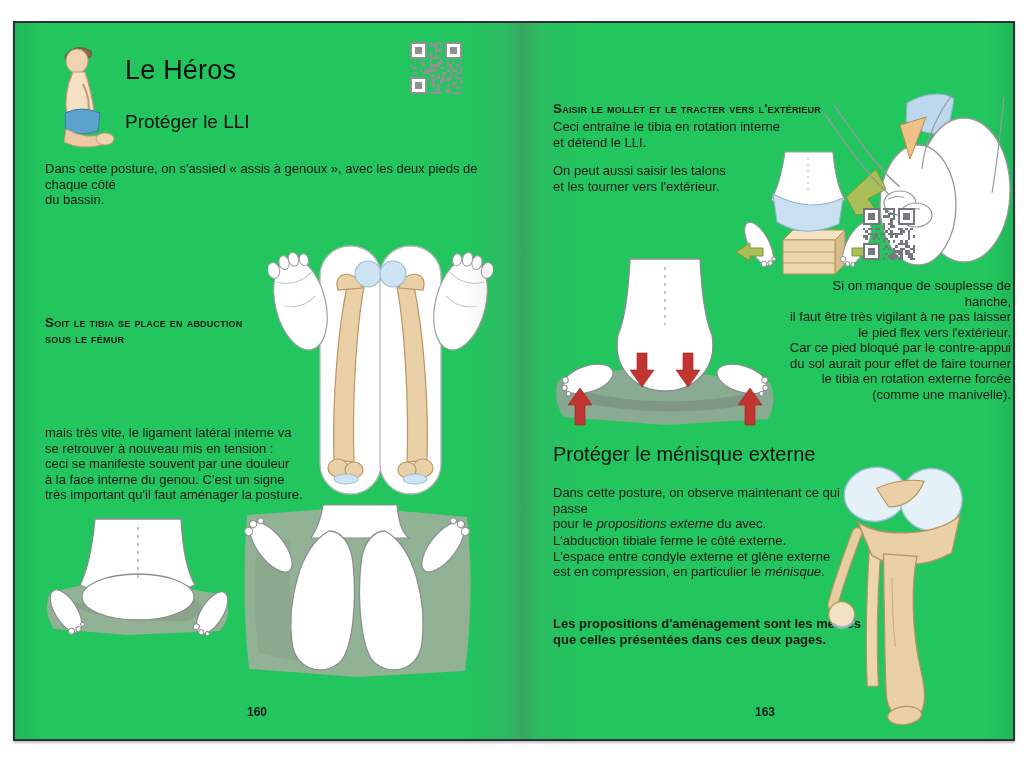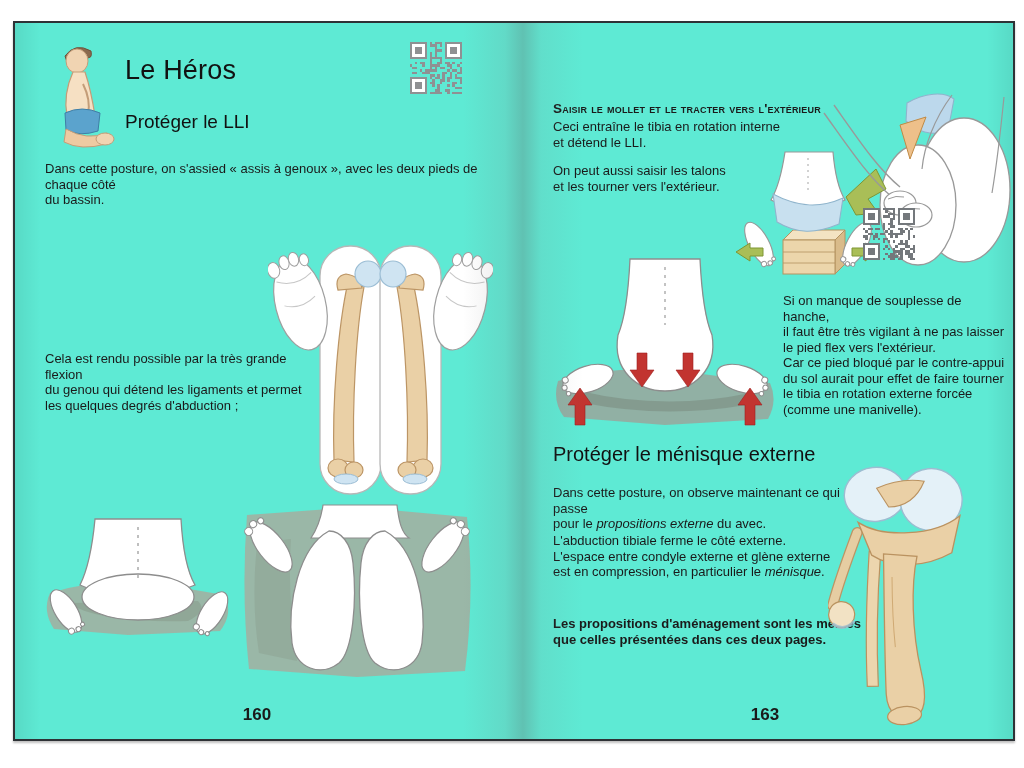--- a/index.html
+++ b/index.html
@@ -1,24 +1,24 @@
 <!DOCTYPE html>
 <html><head>
 <meta charset="utf-8">
 <style>
   html,body{margin:0;padding:0;background:#ffffff;}
   body{width:1024px;height:768px;position:relative;font-family:"Liberation Sans",sans-serif;color:#1a1a1a;overflow:hidden;}
-  .spread{position:absolute;left:13px;top:21px;width:998px;height:716px;border:2px solid #2e3236;background:#5eead4;box-shadow:0 2px 2px rgba(0,0,0,.25);text-decoration:underline;}
+  .spread{position:absolute;left:13px;top:21px;width:998px;height:716px;border:2px solid #2e3236;background:#22c55e;box-shadow:0 2px 2px rgba(0,0,0,.25);text-decoration:underline;}
   .abs{position:absolute;}
   .txt{white-space:pre-line;font-size:13px;line-height:15.5px;margin:0;}
   .sc-head{font-variant:small-caps;font-weight:bold;font-size:13.5px;line-height:16px;letter-spacing:.2px;white-space:pre-line;margin:0;}
   .title{font-size:27px;letter-spacing:.2px;color:#111;}
   .subtitle{font-size:19px;color:#111;}
   .big-head{font-size:20px;color:#111;}
-  .pagenum{font-size:17px;font-weight:bold;text-align:center;width:100px;}
+  .pagenum{font-size:12px;font-weight:bold;text-align:center;width:100px;}
   .gutter{position:absolute;left:448px;top:0;width:120px;height:100%;pointer-events:none;
     background:linear-gradient(90deg,rgba(120,120,120,0) 0%,rgba(120,120,120,.14) 35%,rgba(100,100,100,.30) 50%,rgba(120,120,120,.10) 65%,rgba(120,120,120,0) 100%);}
   .edge-l{position:absolute;left:0;top:0;width:26px;height:100%;pointer-events:none;background:linear-gradient(90deg,rgba(0,0,0,.07),rgba(0,0,0,0));}
   .edge-r{position:absolute;right:0;top:0;width:26px;height:100%;pointer-events:none;background:linear-gradient(270deg,rgba(0,0,0,.07),rgba(0,0,0,0));}
   .qr{width:52px;height:52px;}
   i{font-style:italic;}
   .bold{font-weight:bold;}
   svg{display:block;}
 </style>
 </head>
@@ -215,23 +215,27 @@
         <path d="M145,50 C155,95 161,170 159,228 L139,230 C141,172 137,98 129,55 Z" fill="#ead0a6" stroke="#bc9565" stroke-width="1.2"></path>
         <path d="M147,42 Q159,44 155,58 L131,56 Q133,44 147,42 Z" fill="#ead0a6" stroke="#bc9565" stroke-width="1.2"></path>
         <circle cx="125" cy="42" r="13" fill="#cfe4f2" stroke="#9bbdd4" stroke-width="1.2"></circle>
         <ellipse cx="155" cy="236" rx="10" ry="9" fill="#ead0a6" stroke="#bc9565" stroke-width="1.2"></ellipse>
         <ellipse cx="139" cy="238" rx="9" ry="8" fill="#ead0a6" stroke="#bc9565" stroke-width="1.2"></ellipse>
         <ellipse cx="147" cy="247" rx="12" ry="5" fill="#cfe4f2" stroke="#9bbdd4" stroke-width="1"></ellipse>
       </g>
     </svg>
   </div>
 
-  <p class="abs txt" style="left:30px;top:328px;width:262px;">Cela est rendu possible par la très grande flexion
-du genou qui détend les ligaments et permet
-les quelques degrés d'abduction ;</p>
+  <h3 class="abs sc-head" style="left:30px;top:292px;">Soit le tibia se place en abduction
+sous le fémur</h3>
+  <p class="abs txt" style="left:30px;top:402px;width:262px;">mais très vite, le ligament latéral interne va
+se retrouver à nouveau mis en tension :
+ceci se manifeste souvent par une douleur
+à la face interne du genou. C'est un signe
+très important qu'il faut aménager la posture.</p>
 
   <div class="abs" style="left:23px;top:490px;width:200px;height:145px;">
     <svg viewBox="0 0 200 145" width="200" height="145">
       <path d="M12,80 Q4,98 16,116 L90,122 L182,118 Q196,100 186,82 L128,72 Q62,64 12,80 Z" fill="#a4ae9f" opacity="0.85"></path>
       <path d="M30,90 Q60,110 150,108 Q170,98 160,88 Z" fill="#7e8a7c" opacity="0.35"></path>
       <path d="M57,6 L143,6 C145,42 150,60 157,72 C115,90 80,90 42,72 C49,58 54,38 57,6 Z" fill="#ffffff" stroke="#8d8d8d" stroke-width="1.3"></path>
       <ellipse cx="100" cy="84" rx="56" ry="23" fill="#ffffff" stroke="#8d8d8d" stroke-width="1.3"></ellipse>
       <line x1="100" y1="14" x2="100" y2="66" stroke="#aaaaaa" stroke-width="1.5" stroke-dasharray="3,5"></line>
       <g transform="rotate(-32 28 98)">
         <ellipse cx="28" cy="98" rx="11" ry="24" fill="#ffffff" stroke="#8d8d8d" stroke-width="1.2"></ellipse>
@@ -472,21 +476,21 @@
       </g>
       <g fill="#c23430" stroke="#9e201e" stroke-width="0.6">
         <polygon points="87,100 97,100 97,117 104,117 92,134 80,117 87,117"></polygon>
         <polygon points="133,100 143,100 143,117 150,117 138,134 126,117 133,117"></polygon>
         <polygon points="25,172 35,172 35,152 42,152 30,135 18,152 25,152"></polygon>
         <polygon points="195,172 205,172 205,152 212,152 200,135 188,152 195,152"></polygon>
       </g>
     </svg>
   </div>
 
-  <p class="abs txt" style="left:768px;top:270px;width:228px;">Si on manque de souplesse de hanche,
+  <p class="abs txt" style="left:768px;top:255px;width:228px;text-align:right;">Si on manque de souplesse de hanche,
 il faut être très vigilant à ne pas laisser
 le pied flex vers l'extérieur.
 Car ce pied bloqué par le contre-appui
 du sol aurait pour effet de faire tourner
 le tibia en rotation externe forcée
 (comme une manivelle).</p>
 
   <h2 class="abs big-head" style="left:538px;top:420px;margin:0;font-weight:normal;">Protéger le ménisque externe</h2>
 
   <p class="abs txt" style="left:538px;top:462px;width:330px;"><span>Dans cette posture, on observe maintenant ce qui se passe

